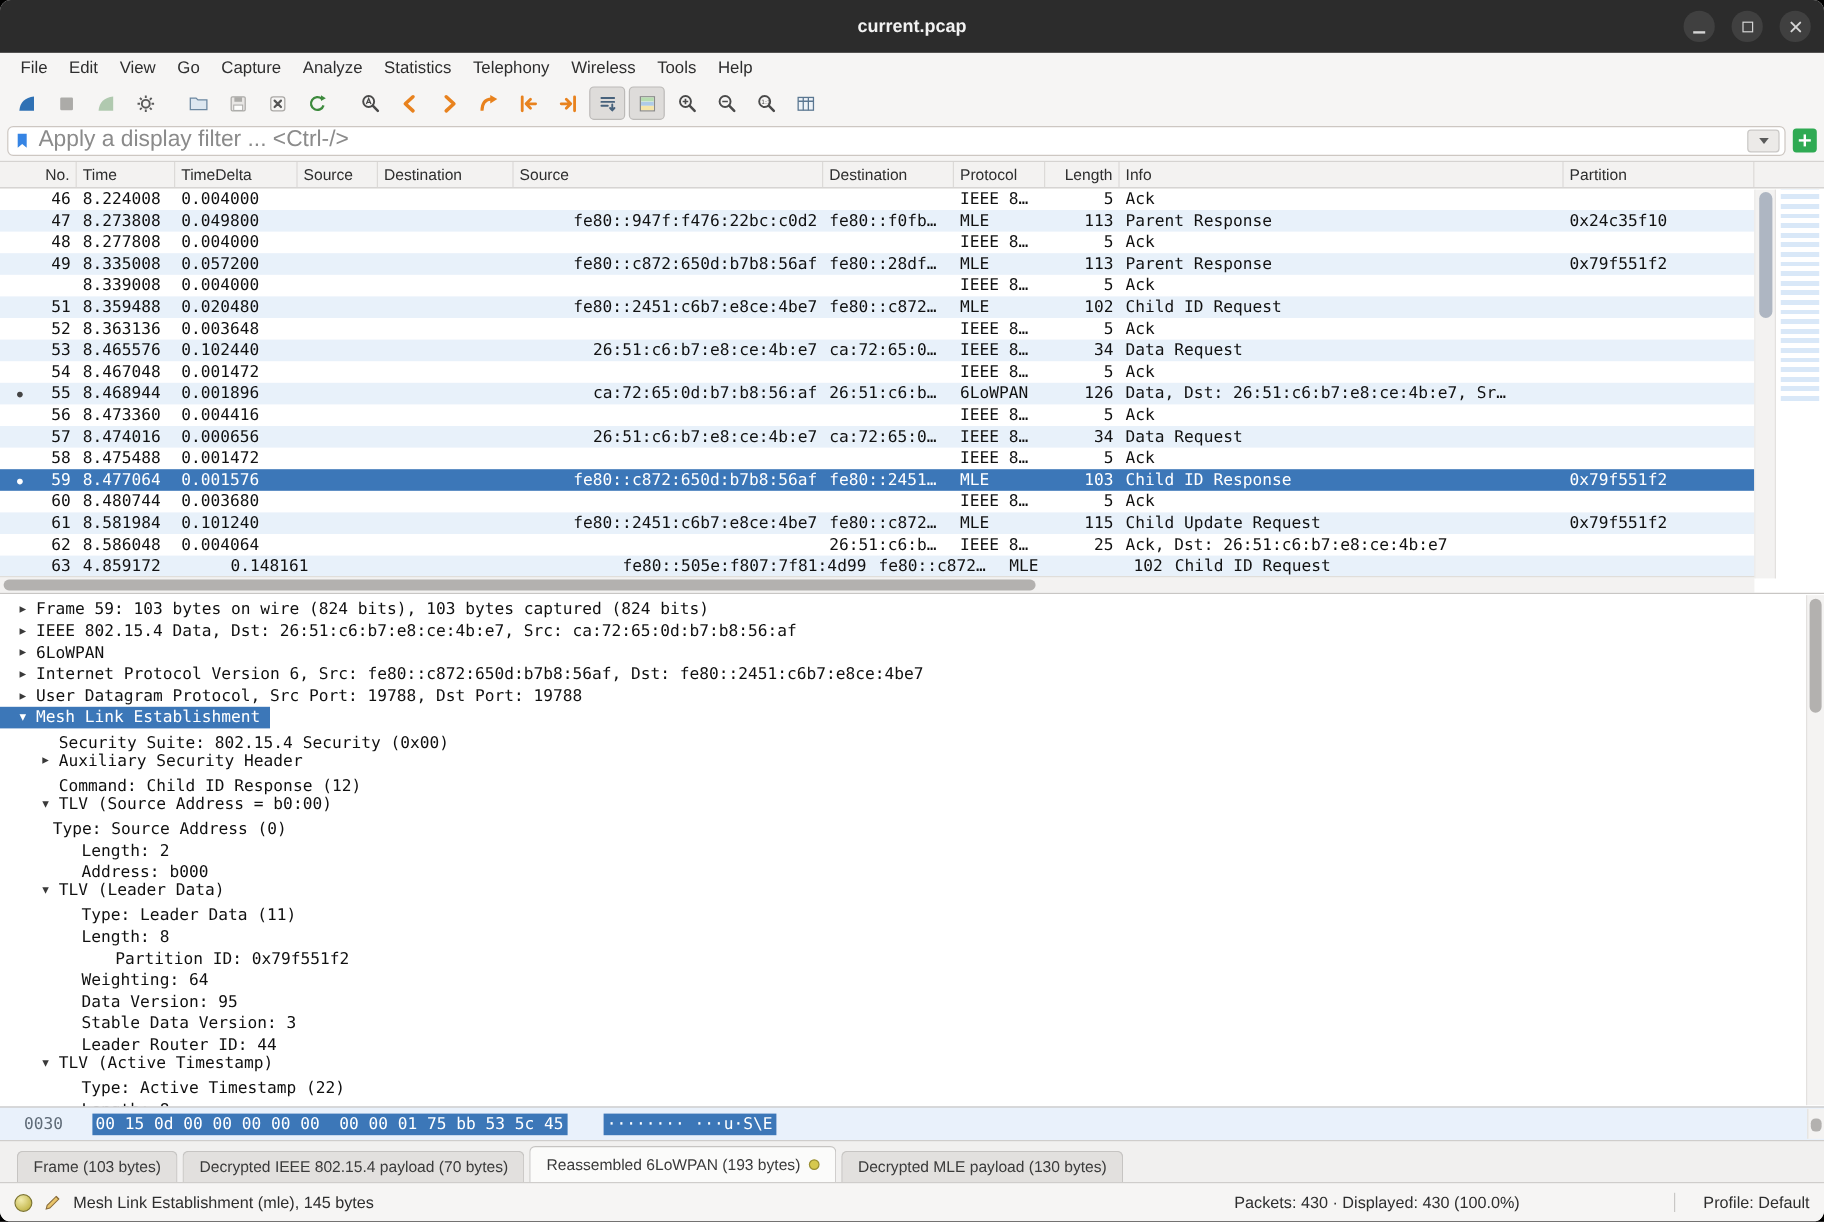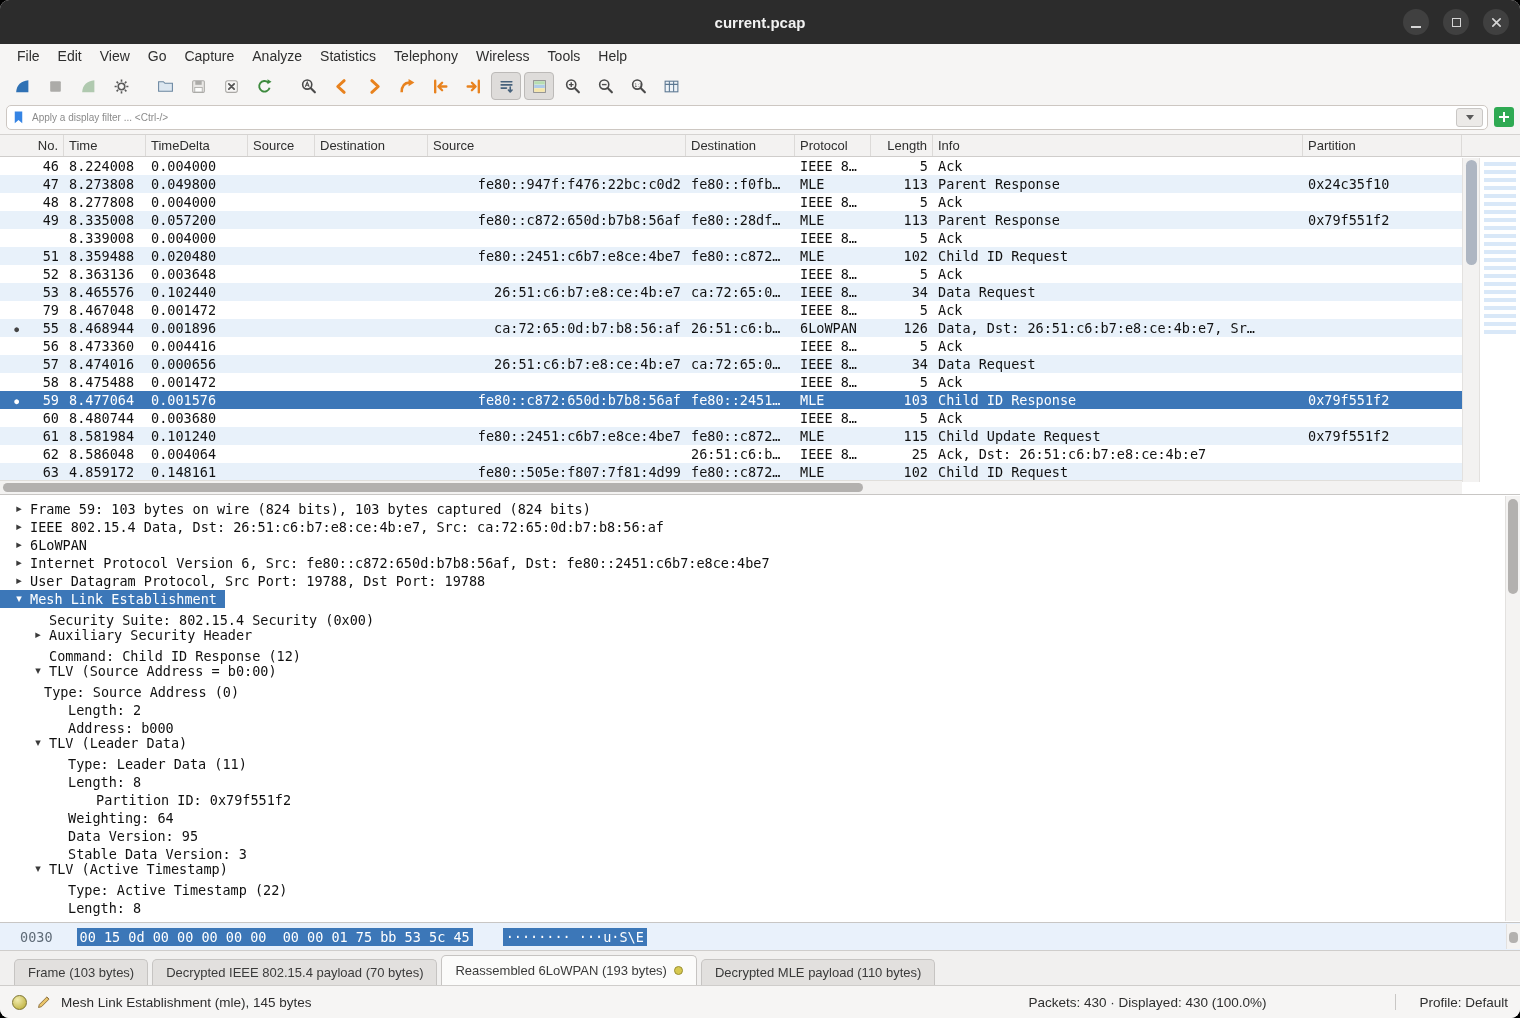--- a/index.html
+++ b/index.html
@@ -27,21 +27,21 @@
   .tb-btn svg{width:17px;height:17px;}
   .tb-btn.pressed{background:#dedcda;border:1px solid #bcbab8;}
   .tb-btn.dim{opacity:.8;}
   .tb-gap{width:8px;}
 
   
   .filterbar{flex:0 0 30px;display:flex;align-items:center;padding:0 6px 4px 6px;gap:6px;}
   .filter-input{flex:1;height:25px;background:#fff;border:1px solid #cdc7c2;border-radius:5px;
     display:flex;align-items:center;padding:0 4px;gap:4px;}
   .bookmark svg{width:15px;height:15px;display:block;}
-  .filter-input input{flex:1;border:none;outline:none;font-size:10px;color:#333;background:transparent;}
+  .filter-input input{flex:1;border:none;outline:none;font-size:19px;color:#333;background:transparent;}
   .filter-input input::placeholder{color:#8b8b8b;}
   .filter-dd{width:27px;height:19px;background:#eceae8;border:1px solid #c9c7c5;border-radius:3px;
     display:flex;align-items:center;justify-content:center;}
   .dd-tri{width:0;height:0;border-left:4px solid transparent;border-right:4px solid transparent;border-top:5px solid #5a5a5a;}
   .filter-add{width:20px;height:20px;border-radius:3px;background:#2faa53;position:relative;}
   .filter-add::before,.filter-add::after{content:"";position:absolute;background:#fff;left:50%;top:50%;}
   .filter-add::before{width:10px;height:2px;transform:translate(-50%,-50%);}
   .filter-add::after{width:2px;height:10px;transform:translate(-50%,-50%);}
 
   
@@ -400,21 +400,21 @@
           <div class="pl-cell" style="width: 67px;"></div>
           <div class="pl-cell" style="width: 113px;"></div>
           <div class="pl-cell r" style="width: 258px;">26:51:c6:b7:e8:ce:4b:e7</div>
           <div class="pl-cell" style="width: 109px;">ca:72:65:0…</div>
           <div class="pl-cell" style="width: 76px;">IEEE 8…</div>
           <div class="pl-cell r" style="width: 62px;">34</div>
           <div class="pl-cell" style="width: 370px;">Data Request</div>
           <div class="pl-cell" style="width: 159px;"></div>
         </div>
         <div class="pl-row">
-          <div class="pl-cell r" style="width: 64px;"><span class="row-mark"></span><span class="row-no">79</span></div>
+          <div class="pl-cell r" style="width: 64px;"><span class="row-mark"></span><span class="row-no">54</span></div>
           <div class="pl-cell" style="width: 82px;">8.467048</div>
           <div class="pl-cell" style="width: 102px;">0.001472</div>
           <div class="pl-cell" style="width: 67px;"></div>
           <div class="pl-cell" style="width: 113px;"></div>
           <div class="pl-cell r" style="width: 258px;"></div>
           <div class="pl-cell" style="width: 109px;"></div>
           <div class="pl-cell" style="width: 76px;">IEEE 8…</div>
           <div class="pl-cell r" style="width: 62px;">5</div>
           <div class="pl-cell" style="width: 370px;">Ack</div>
           <div class="pl-cell" style="width: 159px;"></div>
@@ -519,21 +519,21 @@
           <div class="pl-cell r" style="width: 258px;"></div>
           <div class="pl-cell" style="width: 109px;">26:51:c6:b…</div>
           <div class="pl-cell" style="width: 76px;">IEEE 8…</div>
           <div class="pl-cell r" style="width: 62px;">25</div>
           <div class="pl-cell" style="width: 370px;">Ack, Dst: 26:51:c6:b7:e8:ce:4b:e7</div>
           <div class="pl-cell" style="width: 159px;"></div>
         </div>
         <div class="pl-row alt">
           <div class="pl-cell r" style="width: 64px;"><span class="row-mark"></span><span class="row-no">63</span></div>
           <div class="pl-cell" style="width: 82px;">4.859172</div>
-          <div class="pl-cell" style="width: 102px;">0.148161</div>
+          <div class="pl-cell" style="width: 102px; margin-left: 41px;">0.148161</div>
           <div class="pl-cell" style="width: 67px;"></div>
           <div class="pl-cell" style="width: 113px;"></div>
           <div class="pl-cell r" style="width: 258px;">fe80::505e:f807:7f81:4d99</div>
           <div class="pl-cell" style="width: 109px;">fe80::c872…</div>
           <div class="pl-cell" style="width: 76px;">MLE</div>
           <div class="pl-cell r" style="width: 62px;">102</div>
           <div class="pl-cell" style="width: 370px;">Child ID Request</div>
           <div class="pl-cell" style="width: 159px;"></div>
         </div>
       </div>
@@ -565,20 +565,21 @@
         <div class="dline"><span class="ln-in" style="padding-left: 22px;"><span class="expander"></span><span class="dtext">Type: Source Address (0)</span></span></div>
         <div class="dline"><span class="ln-in" style="padding-left: 46px;"><span class="expander"></span><span class="dtext">Length: 2</span></span></div>
         <div class="dline"><span class="ln-in" style="padding-left: 46px;"><span class="expander"></span><span class="dtext">Address: b000</span></span></div>
         <div class="dline"><span class="ln-in" style="padding-left: 27px;"><span class="expander">▾</span><span class="dtext">TLV (Leader Data)</span></span></div>
         <div class="dline"><span class="ln-in" style="padding-left: 46px;"><span class="expander"></span><span class="dtext">Type: Leader Data (11)</span></span></div>
         <div class="dline"><span class="ln-in" style="padding-left: 46px;"><span class="expander"></span><span class="dtext">Length: 8</span></span></div>
         <div class="dline"><span class="ln-in" style="padding-left: 74px;"><span class="expander"></span><span class="dtext">Partition ID: 0x79f551f2</span></span></div>
         <div class="dline"><span class="ln-in" style="padding-left: 46px;"><span class="expander"></span><span class="dtext">Weighting: 64</span></span></div>
         <div class="dline"><span class="ln-in" style="padding-left: 46px;"><span class="expander"></span><span class="dtext">Data Version: 95</span></span></div>
         <div class="dline"><span class="ln-in" style="padding-left: 46px;"><span class="expander"></span><span class="dtext">Stable Data Version: 3</span></span></div>
+        <div class="dline"><span class="ln-in" style="padding-left: 46px;"><span class="expander"></span><span class="dtext">Leader Router ID: 44</span></span></div>
         <div class="dline"><span class="ln-in" style="padding-left: 27px;"><span class="expander">▾</span><span class="dtext">TLV (Active Timestamp)</span></span></div>
         <div class="dline"><span class="ln-in" style="padding-left: 46px;"><span class="expander"></span><span class="dtext">Type: Active Timestamp (22)</span></span></div>
         <div class="dline"><span class="ln-in" style="padding-left: 46px;"><span class="expander"></span><span class="dtext">Length: 8</span></span></div>
       </div>
     <div class="dt-vscroll">
       <div class="dt-vthumb"></div>
     </div>
   </div>
 
   <div class="hexpane">
@@ -595,21 +596,21 @@
         <span class="btab-label">Frame (103 bytes)</span>
       </div>
       <div class="btab">
         <span class="btab-label">Decrypted IEEE 802.15.4 payload (70 bytes)</span>
       </div>
       <div class="btab active">
         <span class="btab-label">Reassembled 6LoWPAN (193 bytes)</span>
         <span class="tab-dot"></span>
       </div>
       <div class="btab">
-        <span class="btab-label">Decrypted MLE payload (110 bytes)</span>
+        <span class="btab-label">Decrypted MLE payload (130 bytes)</span>
       </div>
     </div>
 
   <div class="statusbar">
     <span class="expert-dot"></span>
     <span class="pencil">
       <svg viewBox="0 0 16 16">
           <path d="M2.5 13.5 L3.3 10.5 L10.8 3 L13 5.2 L5.5 12.7 Z" fill="#e9c46a" stroke="#8a6d3b" stroke-width="0.9"></path>
           <path d="M10.8 3 L13 5.2" stroke="#8a6d3b" stroke-width="0.9"></path>
         </svg>

